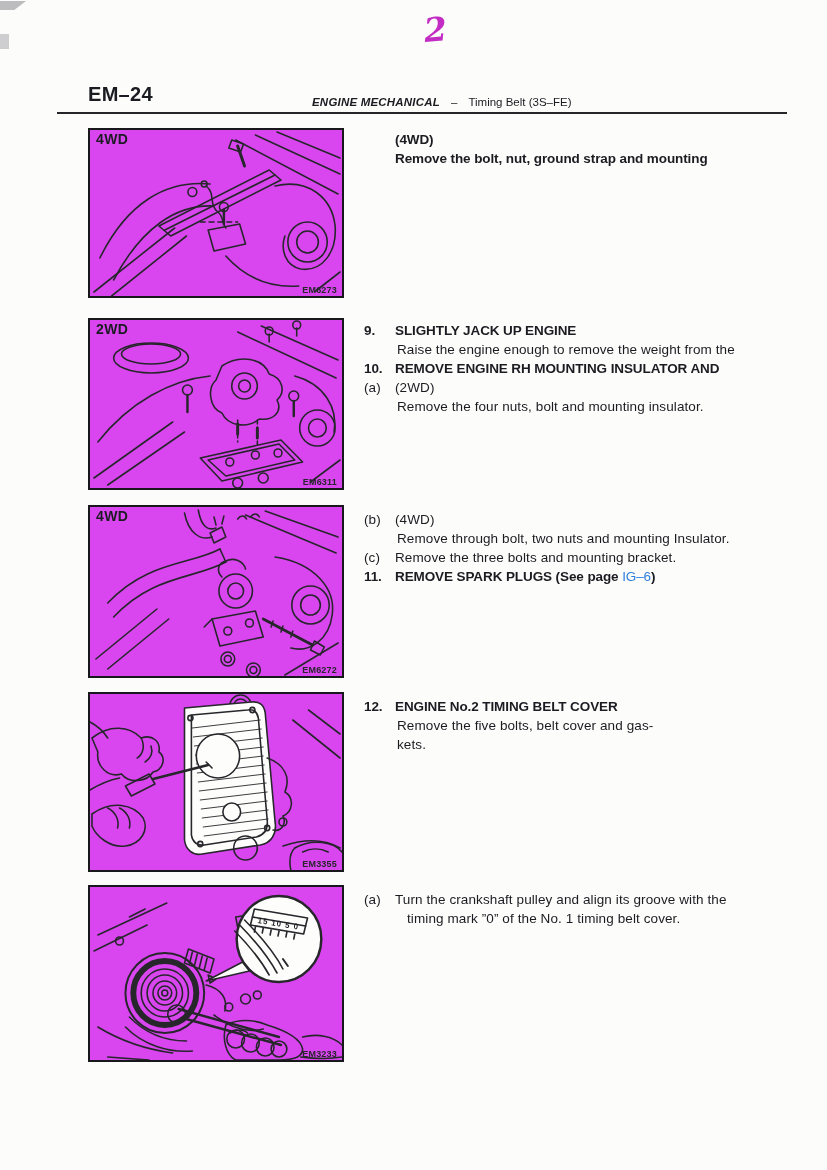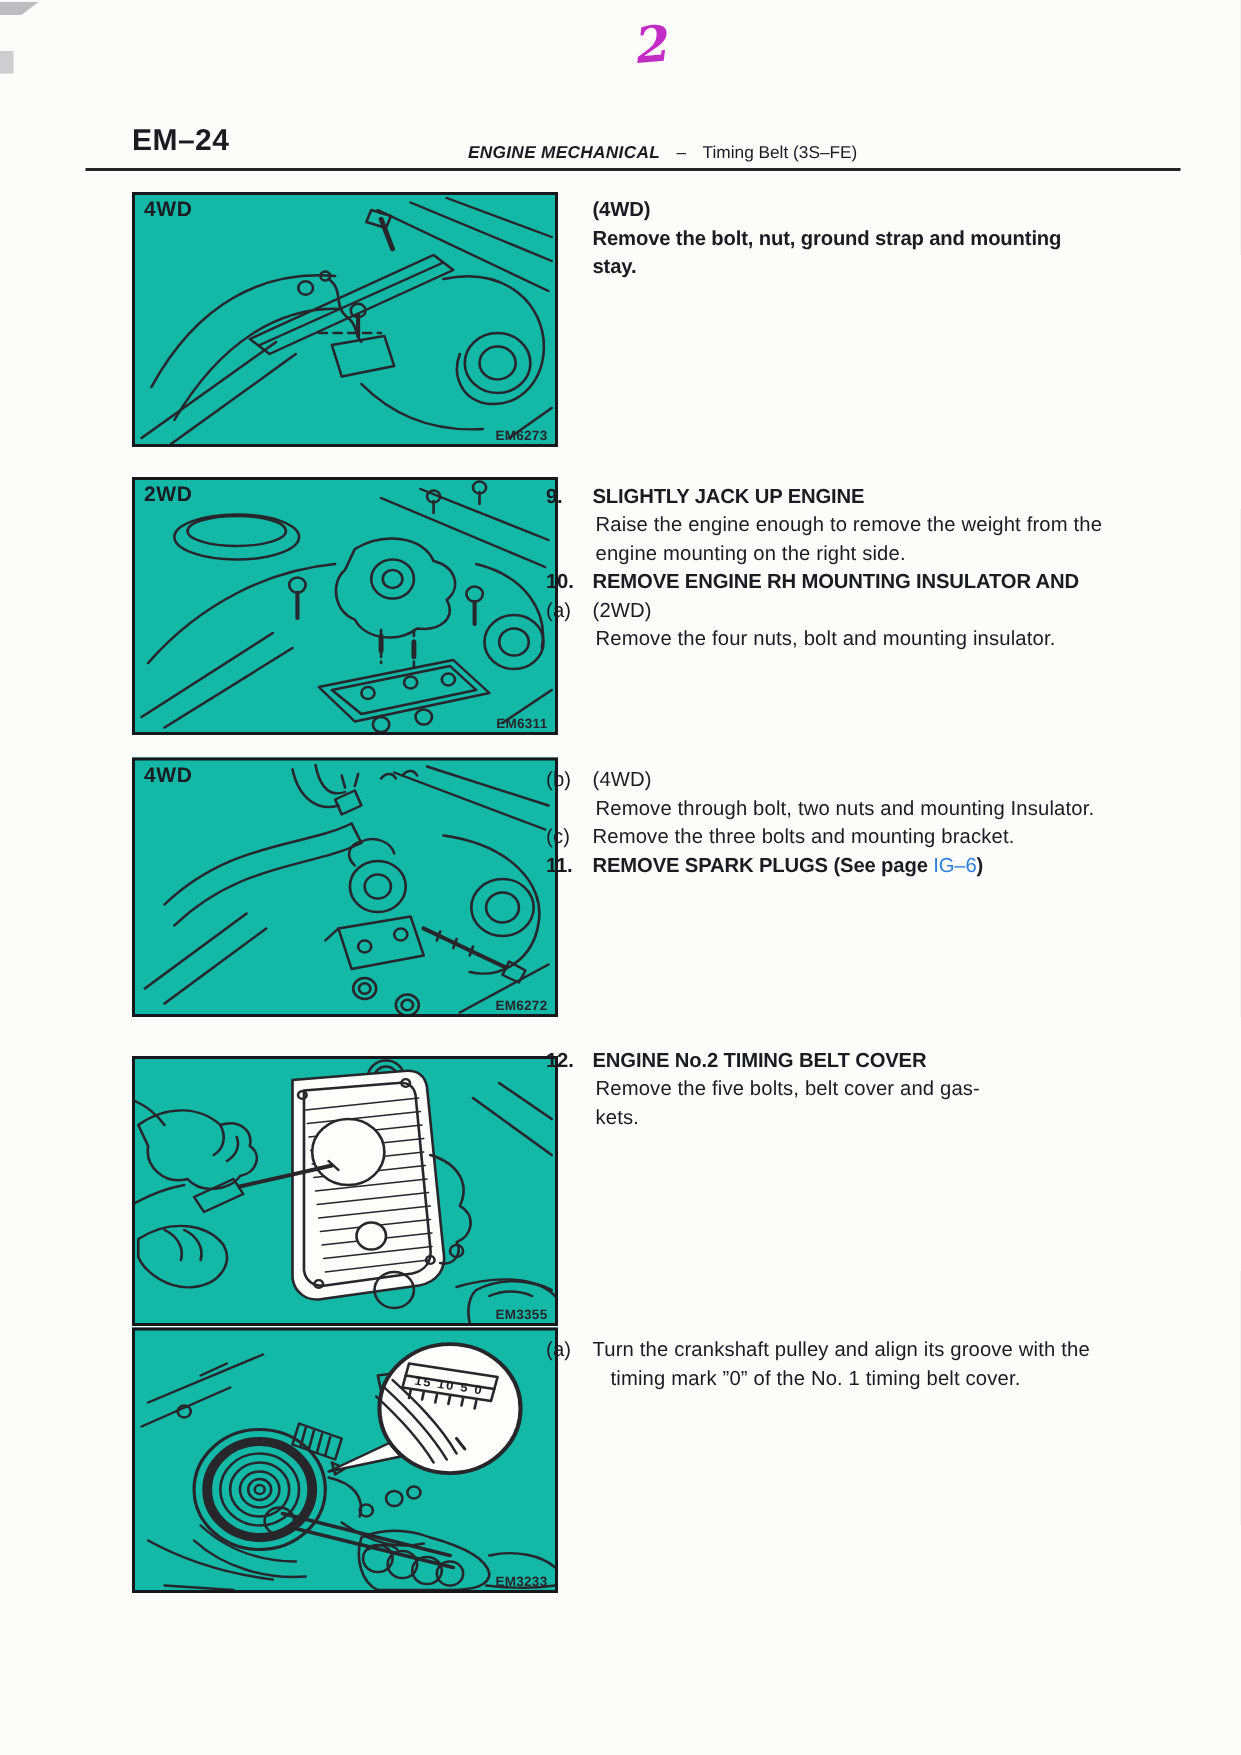--- a/index.html
+++ b/index.html
@@ -9,21 +9,21 @@
   .scan-mark-1{left:0;top:1px;width:26px;height:9px;background:#7d7d85;opacity:.5;
                clip-path:polygon(0 0,100% 0,55% 100%,0 100%);}
   .scan-mark-2{left:0;top:34px;width:9px;height:15px;background:#8a8a90;opacity:.4;}
   .handwritten{position:absolute;left:424px;top:10px;font-family:"DejaVu Serif",serif;
                font-style:italic;font-weight:bold;font-size:33px;color:#c32cc4;transform:rotate(-5deg);}
   .page-code{position:absolute;left:88px;top:83px;font-size:20px;font-weight:bold;letter-spacing:.3px;}
   .header-title{position:absolute;left:312px;top:96px;font-size:11.5px;white-space:nowrap;}
   .ht-bold{font-weight:bold;letter-spacing:.2px;font-style:italic;}
   .ht-dash{margin:0 11px;}
   .header-rule{position:absolute;left:57px;top:112px;width:730px;height:2px;background:#26262a;}
-  .figure{position:absolute;left:88px;width:284px;border:2px solid #17171c;background:#14b8a6;box-sizing:border-box;}
+  .figure{position:absolute;left:88px;width:256px;border:2px solid #17171c;background:#d946ef;box-sizing:border-box;}
   .figart{position:absolute;left:0;top:0;width:100%;height:100%;}
   .figart text{font-family:"Liberation Sans",sans-serif;}
   .fig-label{position:absolute;top:1px;left:6px;font-size:14px;font-weight:bold;letter-spacing:.4px;}
   .fig-code{position:absolute;bottom:1px;right:5px;font-size:9px;font-weight:bold;color:#26262b;letter-spacing:.2px;}
   .tblock{position:absolute;left:364px;width:432px;font-size:13.5px;line-height:19px;letter-spacing:.1px;}
   .tblock .num{display:inline-block;width:31px;}
   .b{font-weight:bold;letter-spacing:-.1px;}
   .ind{margin-left:33px;}
   .ind2{margin-left:43px;}
   .bold-block{left:395px;font-weight:bold;letter-spacing:-.1px;}
@@ -155,21 +155,21 @@
           <circle cx="140" cy="152" r="3.5"></circle>
         <circle cx="166" cy="163" r="7"></circle>
           <circle cx="166" cy="163" r="3.5"></circle>
         <path d="M198,168 L252,136"></path>
       </g>
     </svg>
     <span class="fig-label">4WD</span>
     <span class="fig-code">EM6272</span>
   </div>
 
-  <div class="figure" style="top:692px;height:180px;margin-top:12px;">
+  <div class="figure" style="top:692px;height:180px;">
     <svg class="figart" viewBox="0 0 256 176" preserveAspectRatio="none">
       <g fill="none" stroke="#26262b" stroke-width="1.6" stroke-linecap="round" stroke-linejoin="round">
         <circle cx="153" cy="12" r="11"></circle>
           <circle cx="153" cy="12" r="7"></circle>
         <path d="M206,26 L254,64"></path>
           <path d="M222,16 L254,40"></path>
         <path d="M96,14 L164,8 C172,7 177,11 178,19 L188,128 C190,140 184,149 173,151 L114,160 C104,162 97,155 96,146 Z" fill="#fdfdfb"></path>
         <path d="M103,21 L160,16 C166,15 170,18 171,24 L180,126 C181,135 177,141 169,143 L116,151 C109,152 104,148 103,141 Z"></path>
         <g stroke-width="0.9">
           <path d="M104,34 L173,26"></path>
@@ -274,29 +274,27 @@
         <text x="170" y="36" transform="rotate(9 170 36)" font-size="8" font-weight="bold" fill="#1d1d24" stroke="none" letter-spacing="1">15 10 5 0</text>
       </g>
     </svg>
     <span class="fig-label"></span>
     <span class="fig-code">EM3233</span>
   </div>
 
   <div class="tblock bold-block" style="top:130px;">
     <div>(4WD)</div>
     <div>Remove the bolt, nut, ground strap and mounting</div>
-    <div>stay.</div>
   </div>
 
   <div class="tblock" style="top:321px;">
     <div>
       <span class="num b">9.</span><span class="b">SLIGHTLY JACK UP ENGINE</span>
     </div>
     <div class="ind">Raise the engine enough to remove the weight from the</div>
-    <div class="ind">engine mounting on the right side.</div>
     <div>
       <span class="num b">10.</span><span class="b">REMOVE ENGINE RH MOUNTING INSULATOR AND</span>
     </div>
     <div>
       <span class="num">(a)</span><span>(2WD)</span>
     </div>
     <div class="ind">Remove the four nuts, bolt and mounting insulator.</div>
   </div>
 
   <div class="tblock" style="top:510px;">

